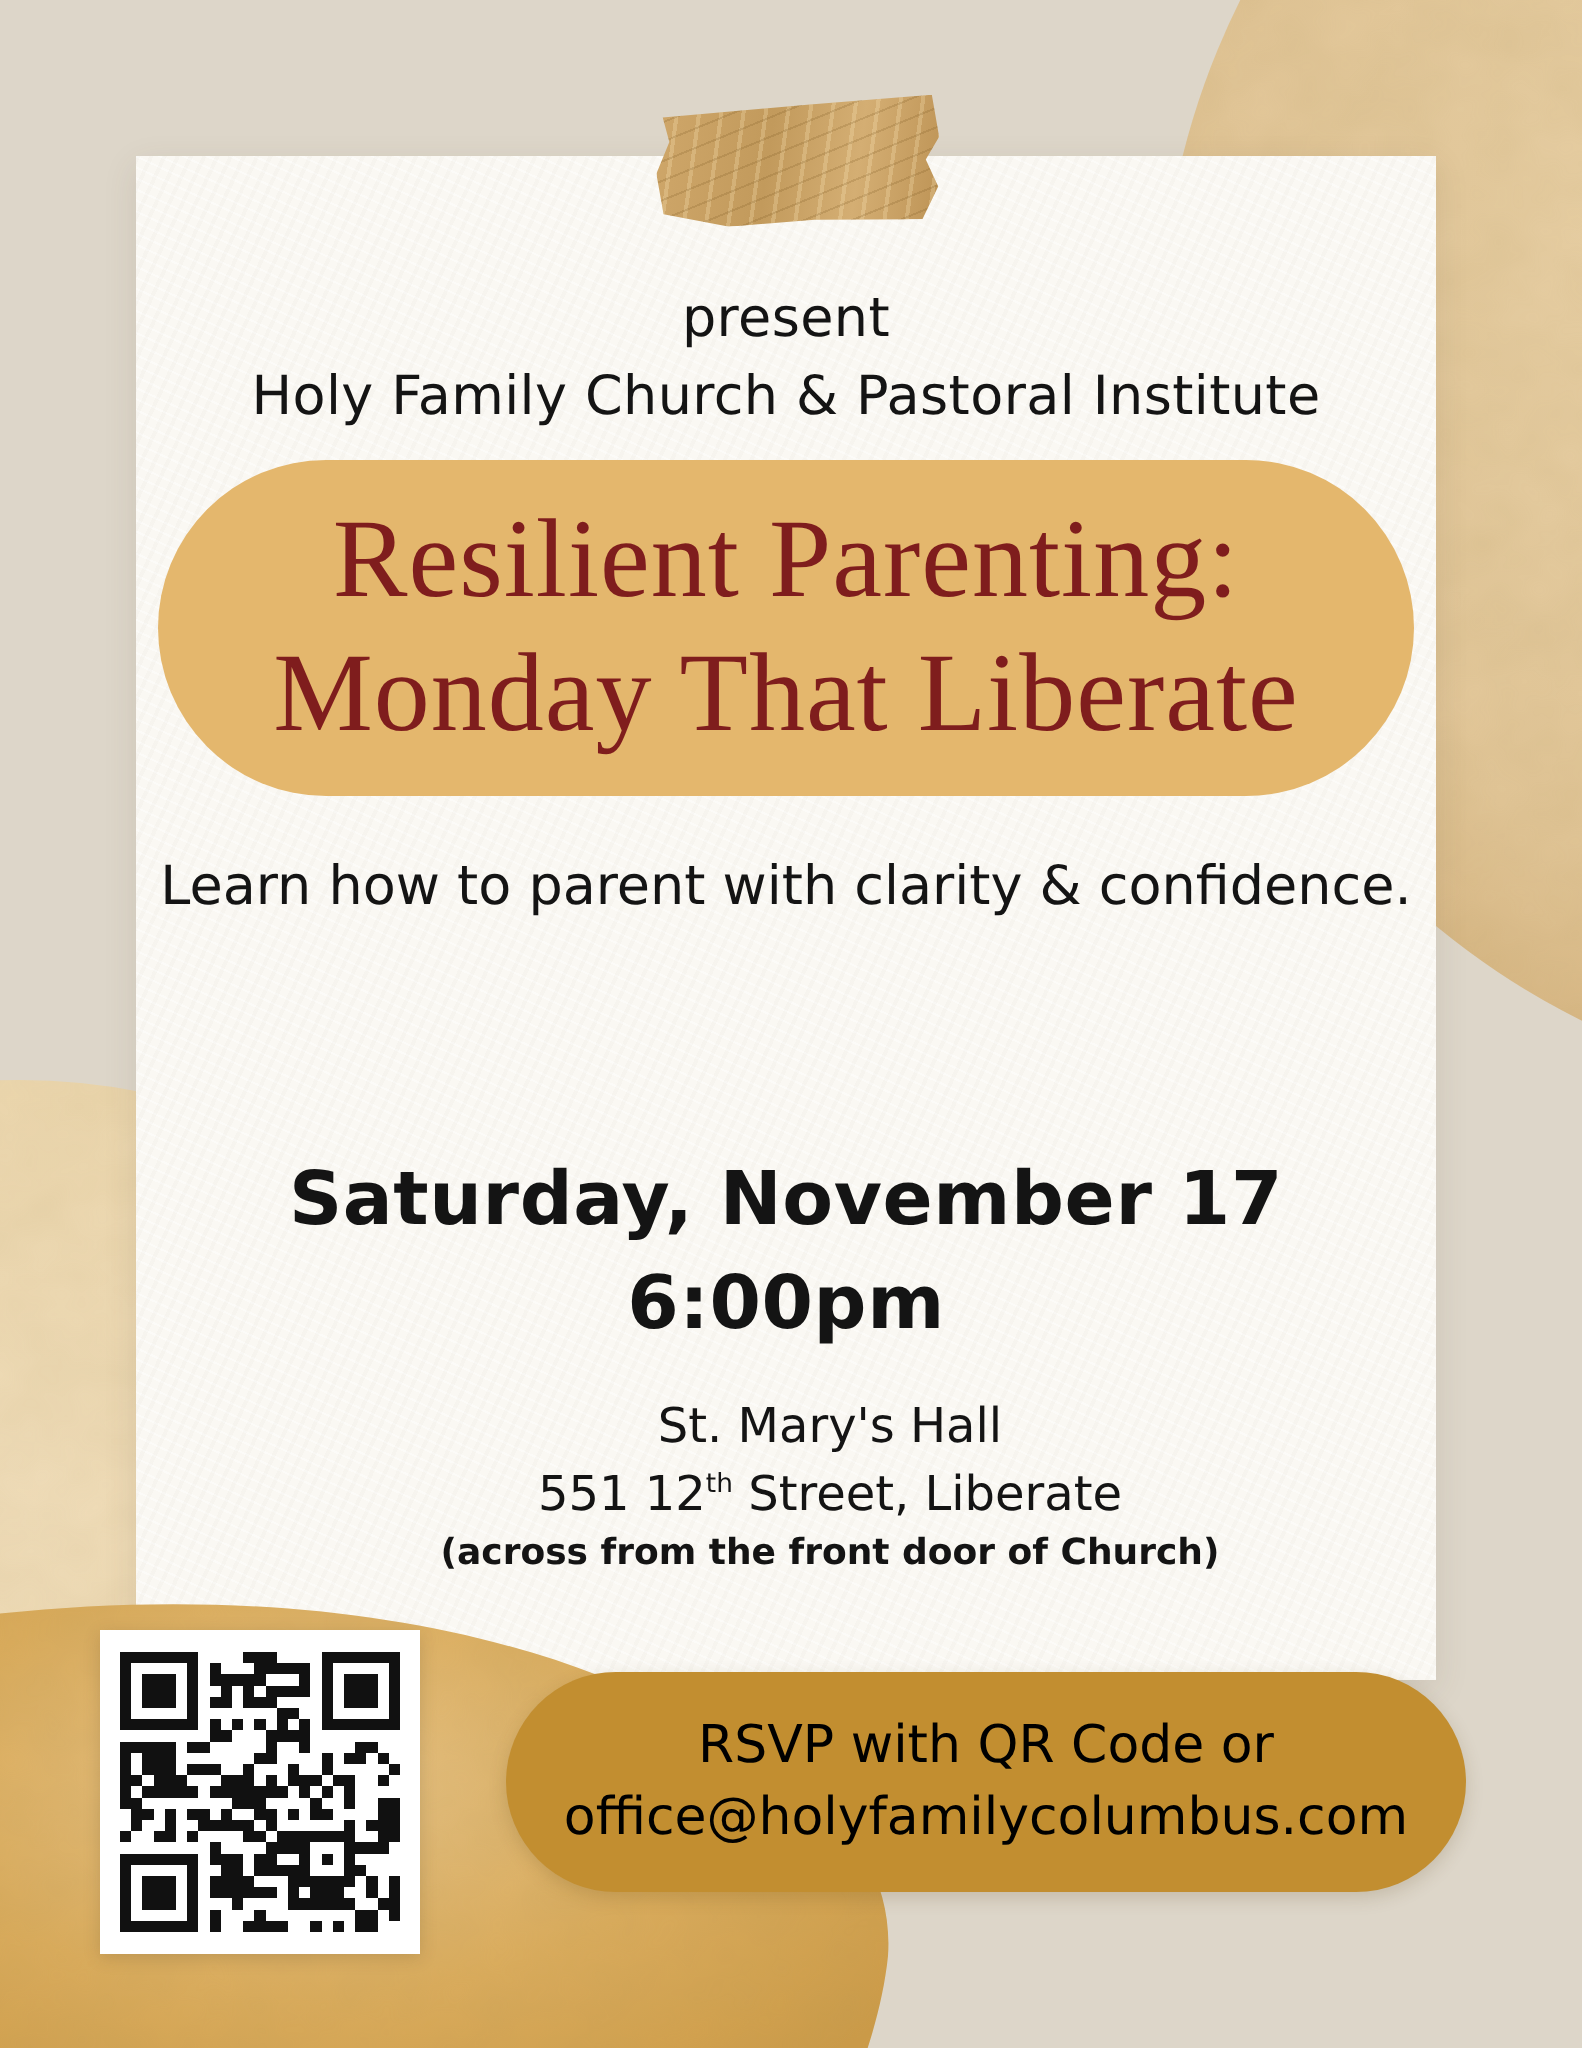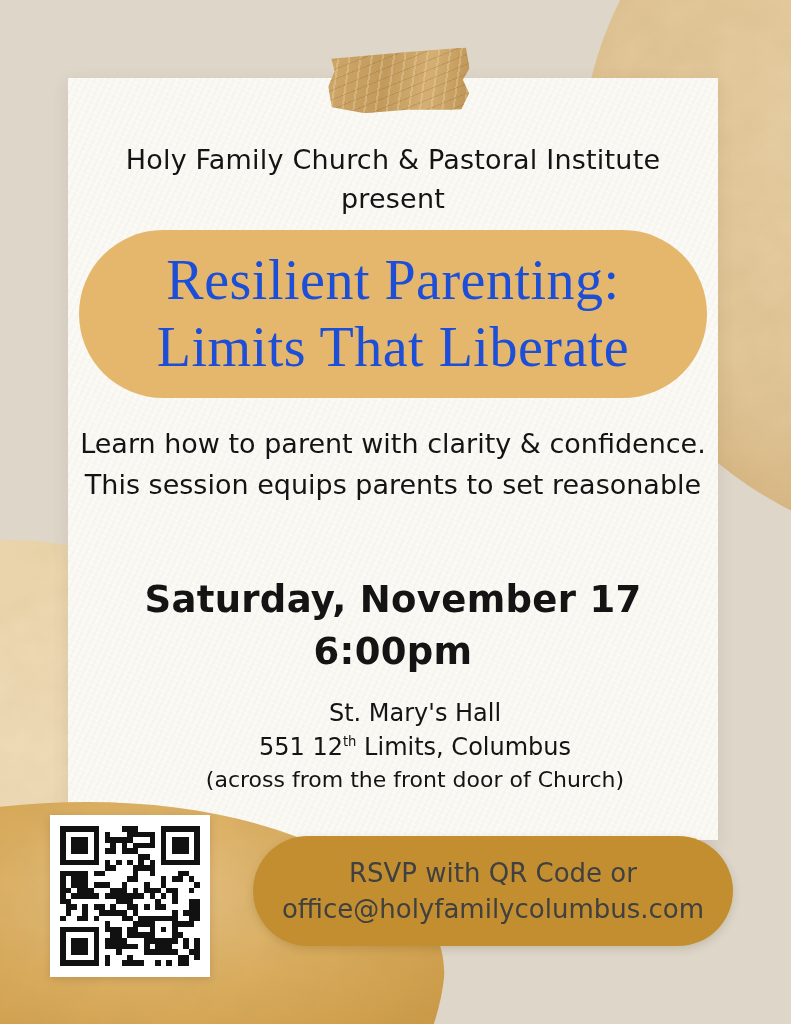--- a/index.html
+++ b/index.html
@@ -37,52 +37,52 @@
   .presenter {
     position:absolute; top:62px; left:0; right:0; text-align:center;
     font-size:27px; line-height:1.45; font-weight:500; letter-spacing:0.2px;
   }
 
   .title-pill {
     position:absolute; top:152px; left:11px; width:628px; height:168px;
     background: var(--title-pill); border-radius:84px;
     display:flex; flex-direction:column; justify-content:center; text-align:center;
     font-family:"Liberation Serif","DejaVu Serif",serif;
-    font-size:56px; line-height:1.2; letter-spacing:0.5px; color:#1d4ed8;
+    font-size:56px; line-height:1.2; letter-spacing:0.5px; color:#7f1d1d;
   }
 
   .description {
     position:absolute; top:346px; left:0; right:0; text-align:center;
     font-size:27px; line-height:1.5; font-weight:500;
   }
 
   .schedule {
     position:absolute; top:496px; left:0; right:0; text-align:center;
     font-size:37px; font-weight:700; line-height:1.4; letter-spacing:0.3px;
   }
 
   .venue {
     position:absolute; top:618px; left:0; right:0; text-align:center;
     font-size:24px; line-height:1.42; font-weight:500;padding-left:44px;
   }
-  .venue .note { font-size:22px; }
+  .venue .note { font-size:18px;font-weight:bold; }
   .venue sup { font-size:0.55em; vertical-align:super; }
 
   .qr-card {
     position:absolute; left:50px; top:815px; width:160px; height:162px;
     background:#ffffff; z-index:4;
     display:flex; align-items:center; justify-content:center;
     box-shadow: 0 2px 8px rgba(80,60,30,0.20);
   }
 
   .rsvp-pill {
     position:absolute; left:253px; top:836px; width:480px; height:110px;
     border-radius:55px; background: var(--rsvp-pill); z-index:4;
     display:flex; flex-direction:column; justify-content:center; text-align:center;
-    font-size:26px; font-weight:500; line-height:1.4; color:#404040;
+    font-size:26px; font-weight:500; line-height:1.4; color:#000000;
     box-shadow: 0 3px 9px rgba(90,65,20,0.18);
   }
 </style>
 </head>
 <body>
 
 <div class="canvas">
 
   <svg class="blob-layer blob-back" width="791" height="1024" viewBox="0 0 791 1024">
     <defs>
@@ -113,42 +113,41 @@
     </g>
     <g>
       <circle cx="10" cy="850" r="310" fill="url(#gL)"></circle>
       <circle cx="10" cy="850" r="310" filter="url(#grain)" opacity="0.22"></circle>
     </g>
   </svg>
 
   <div class="paper">
 
     <div class="presenter">
+      <div>present</div>
       <div>Holy Family Church &amp; Pastoral Institute</div>
-      <div>present</div>
     </div>
 
     <div class="title-pill">
       <div>Resilient Parenting:</div>
-      <div>Limits That Liberate</div>
+      <div>Monday That Liberate</div>
     </div>
 
     <div class="description">
       <div>Learn how to parent with clarity &amp; confidence.</div>
-      <div>This session equips parents to set reasonable</div>
     </div>
 
     <div class="schedule">
       <div>Saturday, November 17</div>
       <div>6:00pm</div>
     </div>
 
     <div class="venue">
       <div>St. Mary's Hall</div>
-      <div><span>551 12</span><sup>th</sup><span> Limits, Columbus</span></div>
+      <div><span>551 12</span><sup>th</sup><span> Street, Liberate</span></div>
       <div class="note">(across from the front door of Church)</div>
     </div>
 
   </div>
 
   <div class="tape"></div>
 
   <svg class="blob-layer blob-front" width="791" height="1024" viewBox="0 0 791 1024">
     <path d="M -40,812 C 90,792 210,803 300,838 C 395,874 448,918 444,978 C 441,1008 428,1045 418,1060 L -40,1060 Z" fill="url(#gB)"></path>
     <path d="M -40,812 C 90,792 210,803 300,838 C 395,874 448,918 444,978 C 441,1008 428,1045 418,1060 L -40,1060 Z" filter="url(#grain)" opacity="0.30"></path>

